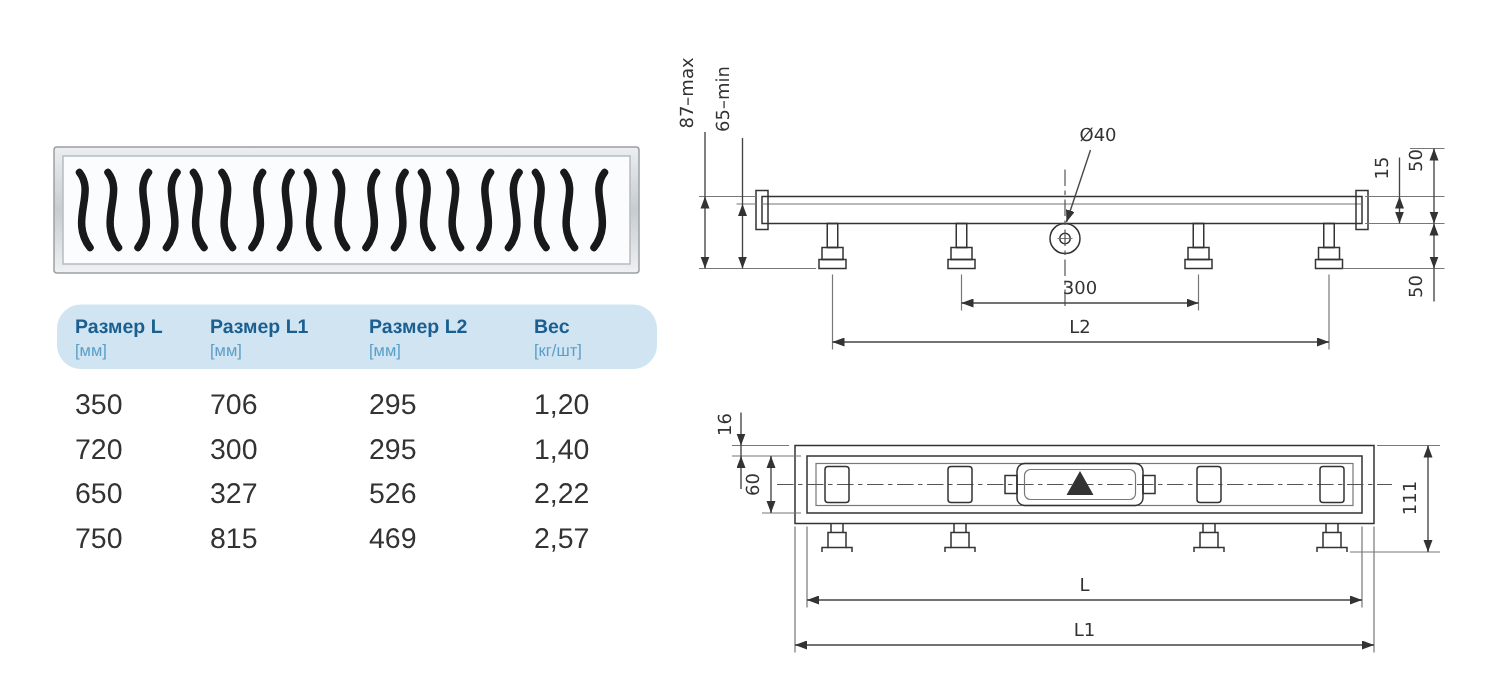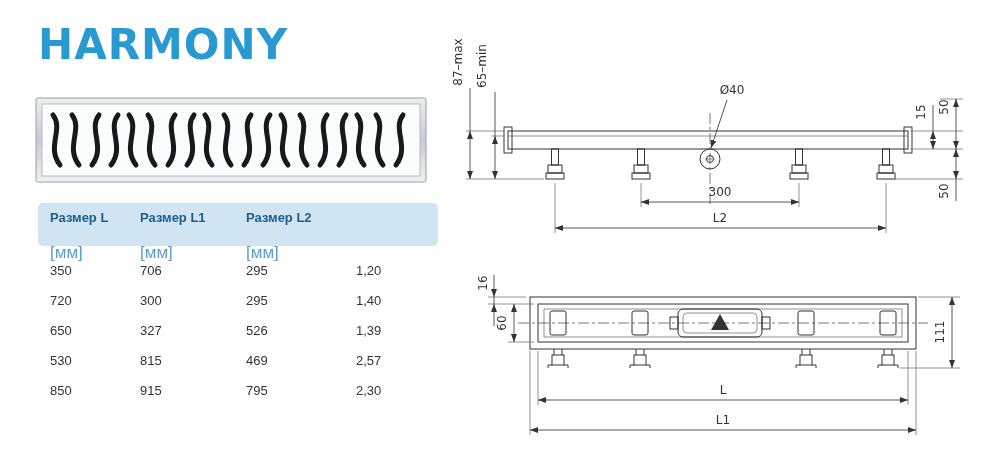--- a/index.html
+++ b/index.html
@@ -2,42 +2,41 @@
 <html><head>
 <meta charset="utf-8">
 <style>
   html,body{margin:0;padding:0;background:#fff;}
   .page{position:relative;width:1000px;height:463px;background:#fff;overflow:hidden;
         font-family:"Liberation Sans",sans-serif;}
   .title{position:absolute;left:38px;top:20px;font-family:"DejaVu Sans","Liberation Sans",sans-serif;
          font-weight:bold;font-size:42px;color:#289ad2;letter-spacing:1px;}
   .grate{position:absolute;left:35px;top:97px;width:392px;height:86px;}
   .spec-table{position:absolute;left:38px;top:203px;width:400px;}
-  .thead{background:#d0e4f2;border-radius:5px;height:43px;display:grid;
+  .thead{background:#d0e4f2;border-radius:16px;height:43px;display:grid;
          grid-template-columns:90px 106px 110px 1fr;align-items:start;
          padding:7px 0 0 12px;box-sizing:border-box;}
   .th .lbl{font-size:13px;font-weight:bold;color:#1b5f90;}
-  .th .unit{font-size:17px;color:#5b9fc9;margin-top:18px;}
+  .th .unit{font-size:11px;color:#5b9fc9;margin-top:3px;}
   .tbody{margin-top:10px;}
   .trow{display:grid;grid-template-columns:90px 106px 110px 1fr;padding-left:12px;
-        height:29.8px;align-items:center;font-size:13px;color:#333;}
+        height:29.8px;align-items:center;font-size:19px;color:#333;}
   .dwg{position:absolute;}
   .ln{stroke:#333;stroke-width:1;fill:none;}
   .lt{stroke:#777;stroke-width:0.8;fill:none;}
   .dl{stroke:#444;stroke-width:0.9;fill:none;}
   .cl{stroke:#555;stroke-width:0.8;fill:none;stroke-dasharray:11 3 3 3;}
   .dim{font-family:"DejaVu Sans",sans-serif;font-size:12px;fill:#333;}
   .slot{stroke:#17191b;stroke-width:5;fill:none;stroke-linecap:round;}
 </style>
 </head>
 <body>
 
 <div class="page">
 
-  <div class="title">HARMONY</div>
 
   <svg class="grate" viewBox="0 0 392 86">
     <defs>
       <linearGradient id="steel" x1="0" y1="0" x2="0" y2="1">
         <stop offset="0" stop-color="#eceef0"></stop>
         <stop offset="0.5" stop-color="#c8ccd0"></stop>
         <stop offset="1" stop-color="#eff1f2"></stop>
       </linearGradient>
       <path id="wvR" d="M-4 18 C 7 32 -11 50 3 68"></path>
       <path id="wvL" d="M4 18 C -7 32 11 50 -3 68"></path>
@@ -76,51 +75,49 @@
         <div class="unit">[мм]</div>
       </div>
       <div class="th">
         <div class="lbl">Размер L1</div>
         <div class="unit">[мм]</div>
       </div>
       <div class="th">
         <div class="lbl">Размер L2</div>
         <div class="unit">[мм]</div>
       </div>
+      <div class="th">
+        <div class="lbl">Вес</div>
+        <div class="unit">[кг/шт]</div>
+      </div>
     </div>
     <div class="tbody">
       <div class="trow">
         <div>350</div>
         <div>706</div>
         <div>295</div>
         <div>1,20</div>
       </div>
       <div class="trow">
         <div>720</div>
         <div>300</div>
         <div>295</div>
         <div>1,40</div>
       </div>
       <div class="trow">
         <div>650</div>
         <div>327</div>
         <div>526</div>
-        <div>1,39</div>
+        <div>2,22</div>
       </div>
       <div class="trow">
-        <div>530</div>
+        <div>750</div>
         <div>815</div>
         <div>469</div>
         <div>2,57</div>
-      </div>
-      <div class="trow">
-        <div>850</div>
-        <div>915</div>
-        <div>795</div>
-        <div>2,30</div>
       </div>
     </div>
   </div>
 
   <svg class="dwg" style="left:440px;top:15px;" width="555" height="235" viewBox="0 0 555 235">
     <defs>
       <marker id="ae1" markerWidth="10" markerHeight="8" refX="8" refY="3" orient="auto" markerUnits="userSpaceOnUse">
         <path d="M0,0 L8,3 L0,6 Z" fill="#333"></path>
       </marker>
       <marker id="as1" markerWidth="10" markerHeight="8" refX="0" refY="3" orient="auto" markerUnits="userSpaceOnUse">

